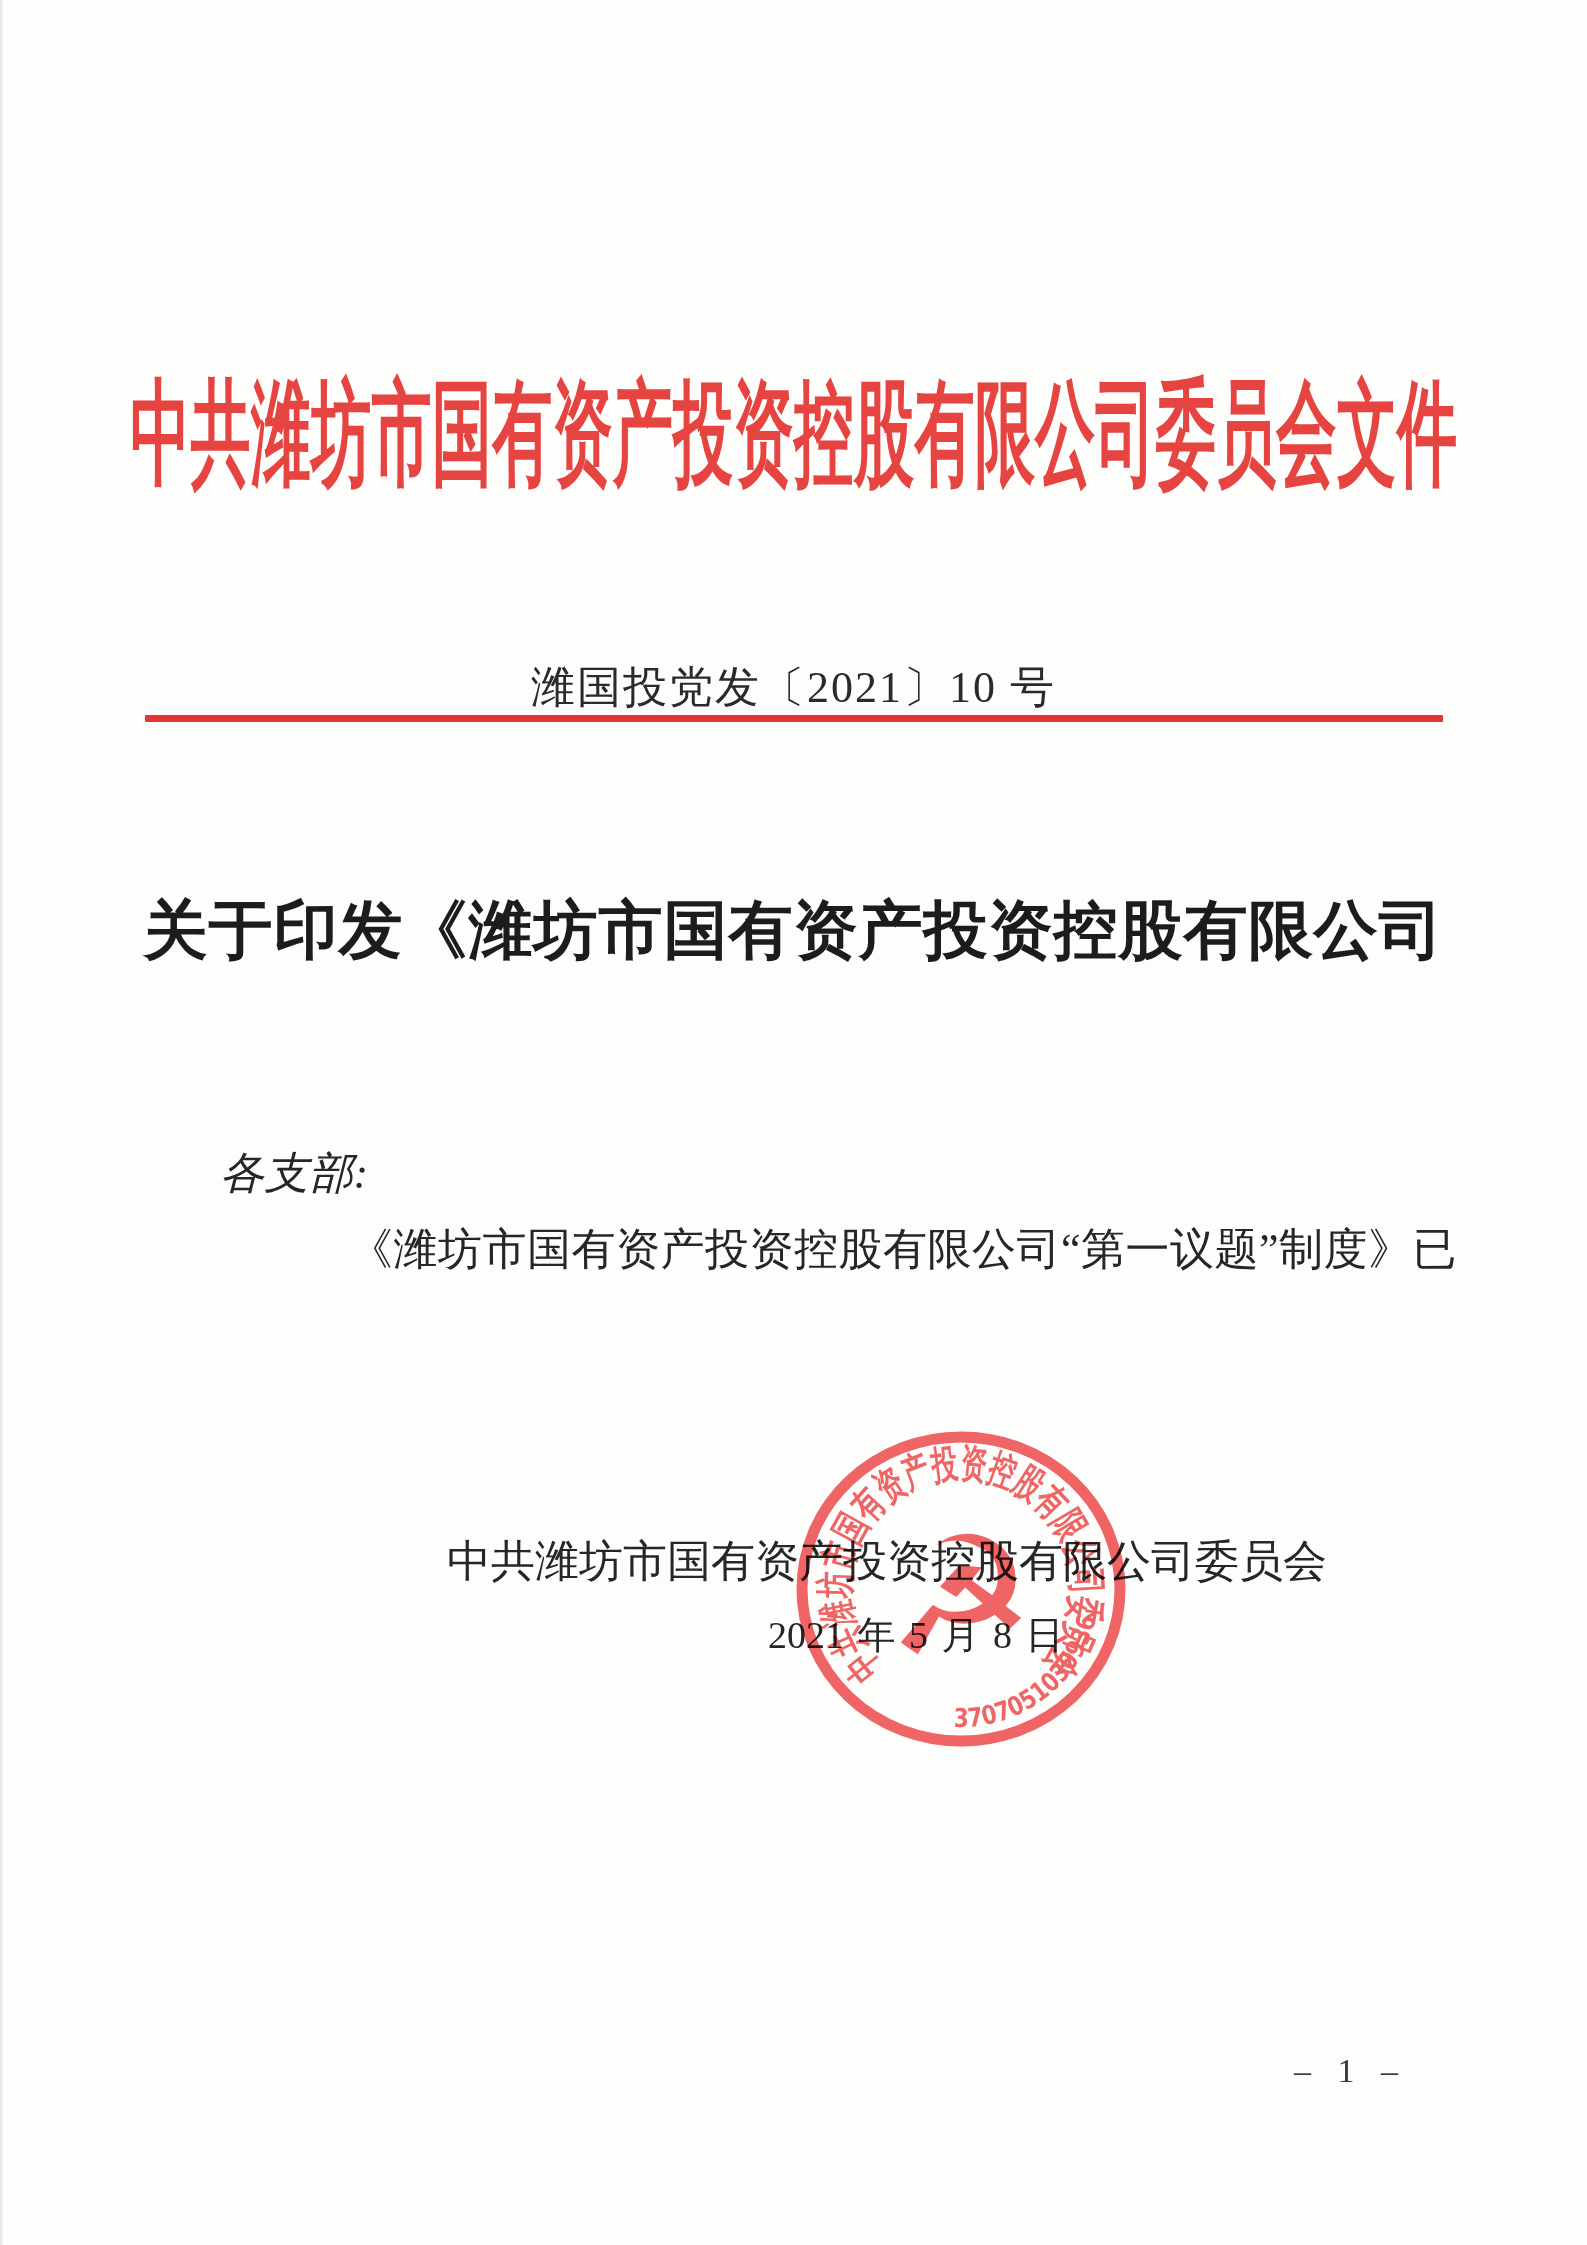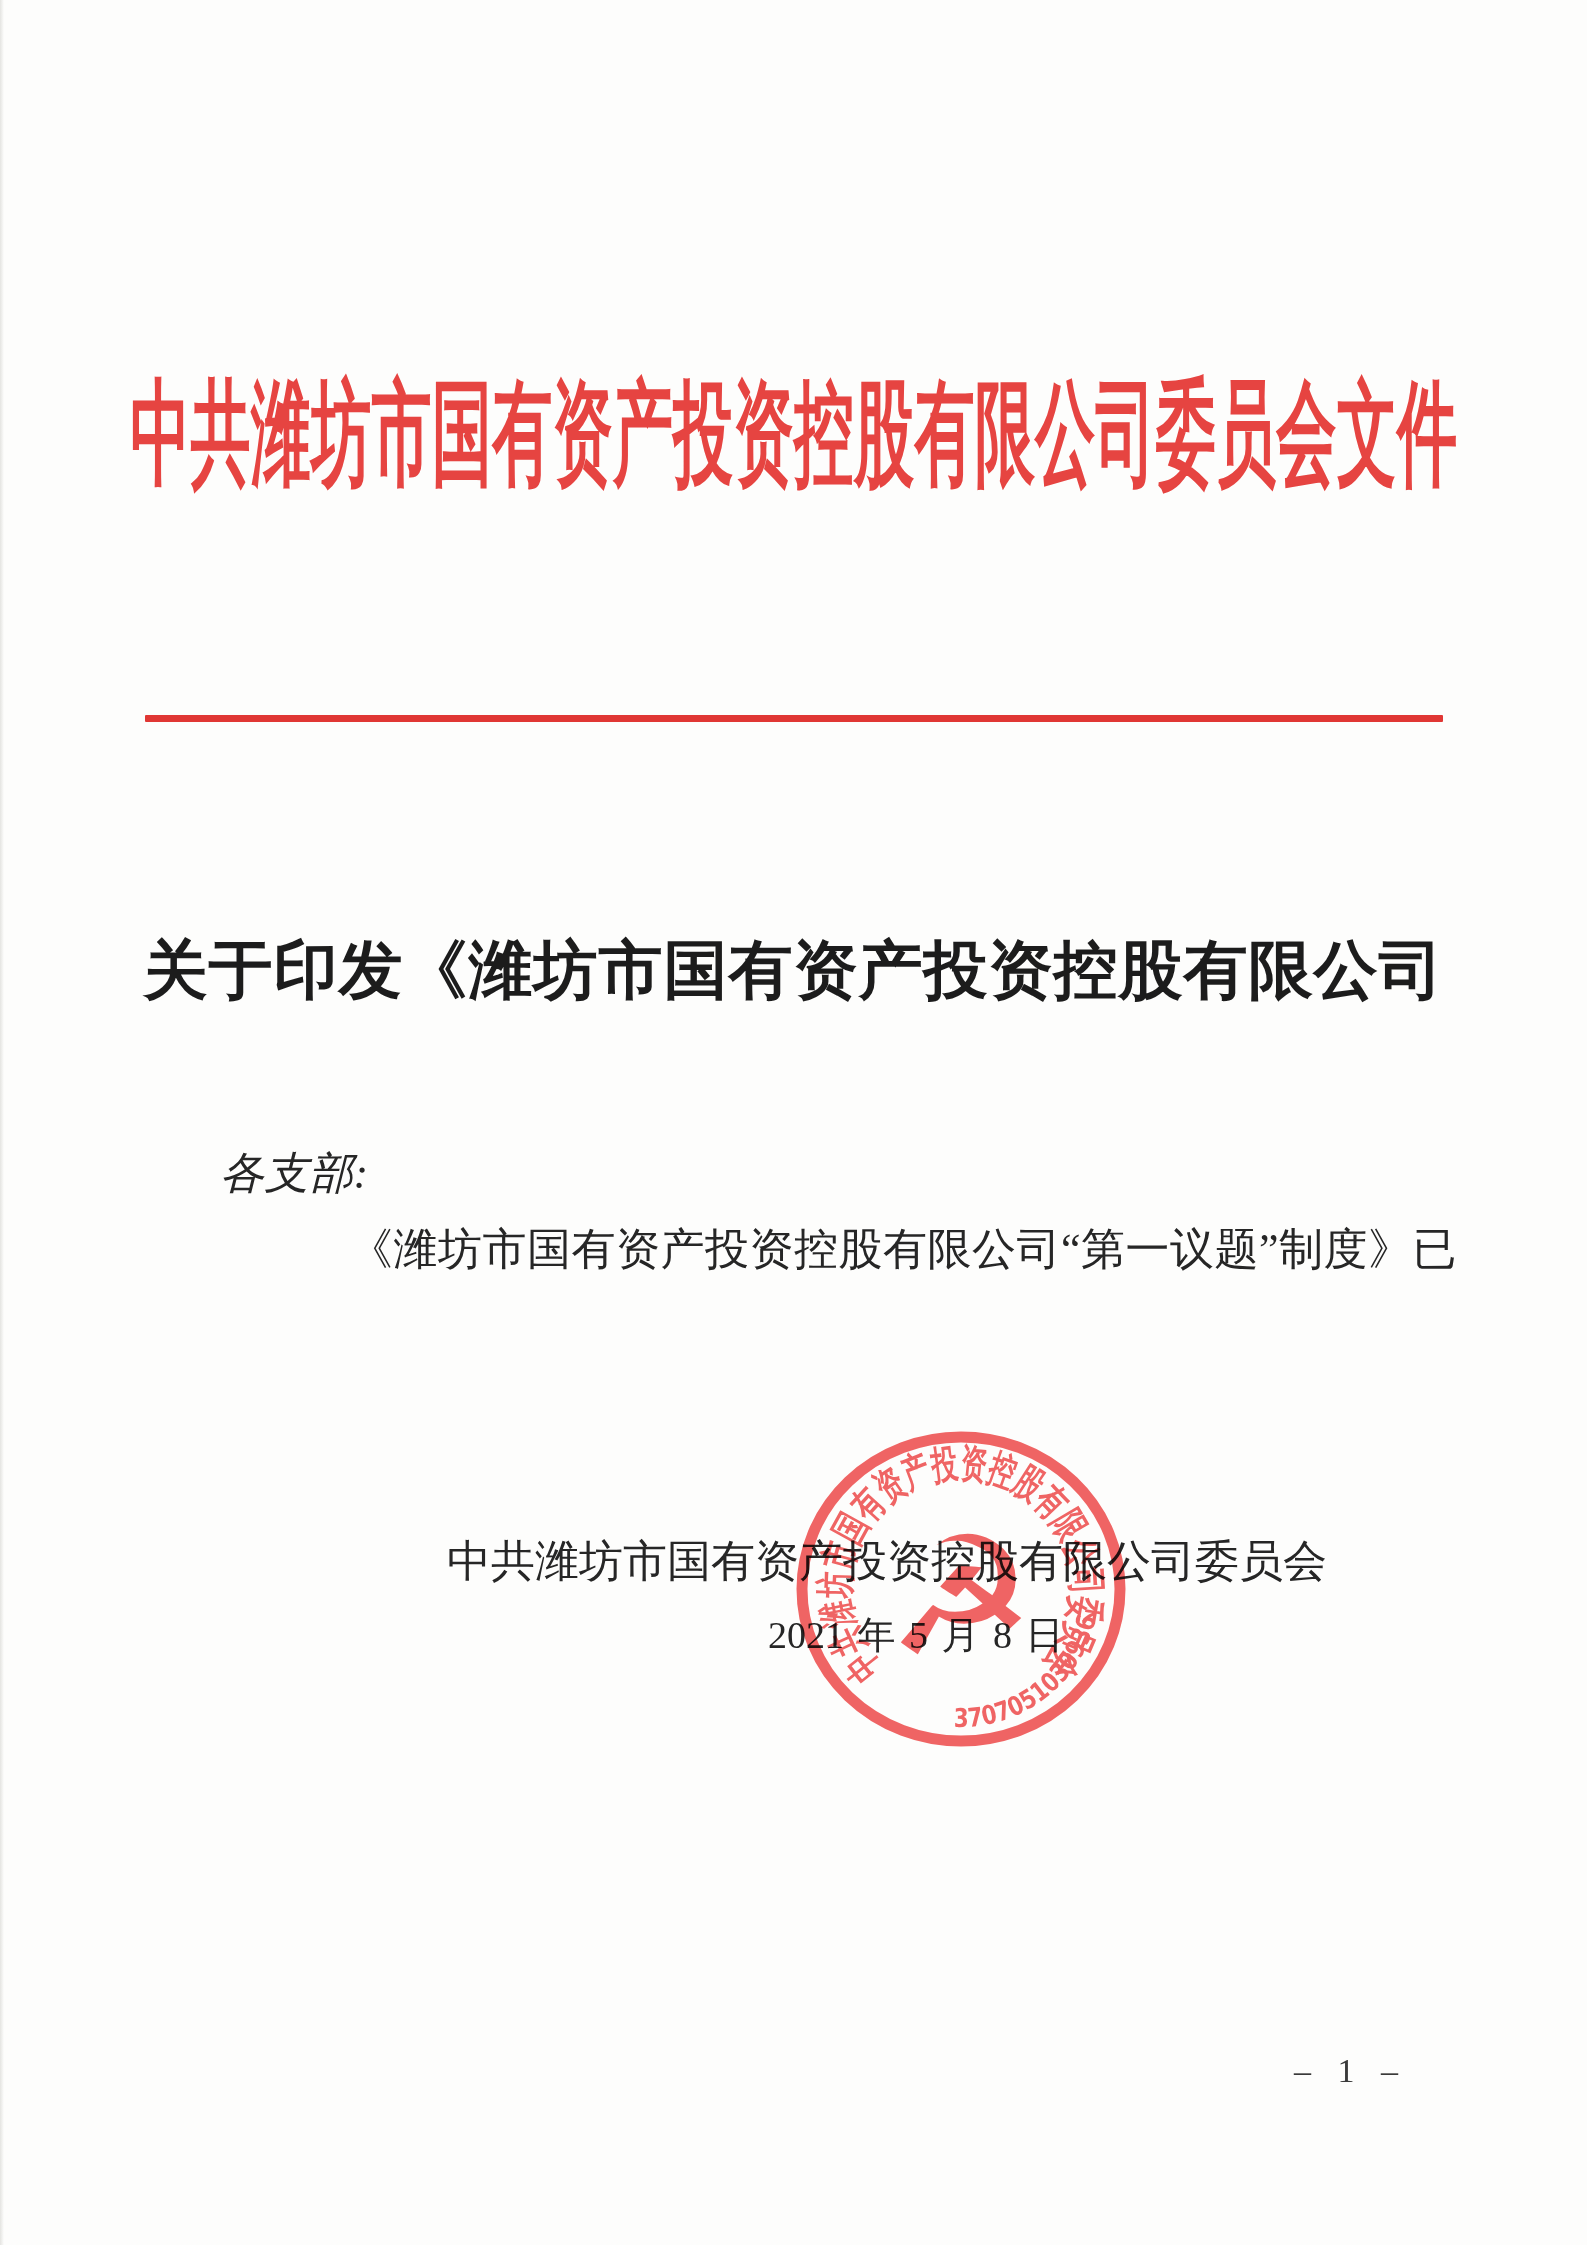--- a/index.html
+++ b/index.html
@@ -58,21 +58,20 @@
   .notice-title {
     position: absolute;
     left: 50%;
     transform: translateX(-50%);
     white-space: nowrap;
     font-size: 64px;
     line-height: 1;
     font-weight: 700;
     color: #1c1c1c;
     letter-spacing: 1px;
-    margin-top: 40px;
   }
   .notice-title.l1 { top: 899px; }
   .notice-title.l2 { top: 988px; }
   .body-text {
     position: absolute;
     white-space: nowrap;
     font-size: 44px;
     line-height: 1.1;
     color: #262626;
     letter-spacing: 0.5px;
@@ -135,20 +134,21 @@
 </style>
 </head>
 <body>
 
 <div class="page">
 
   <div class="scan-edge"></div>
 
   <div class="masthead">中共潍坊市国有资产投资控股有限公司委员会文件</div>
 
+  <div class="doc-number">潍国投党发〔2021〕10 号</div>
 
   <div class="red-rule"></div>
 
   <div class="notice-title l1">关于印发《潍坊市国有资产投资控股有限公司</div>
 
 
   <div class="body-text salutation">各支部:</div>
 
   <div class="body-text body-l1">《潍坊市国有资产投资控股有限公司“第一议题”制度》已</div>
 

